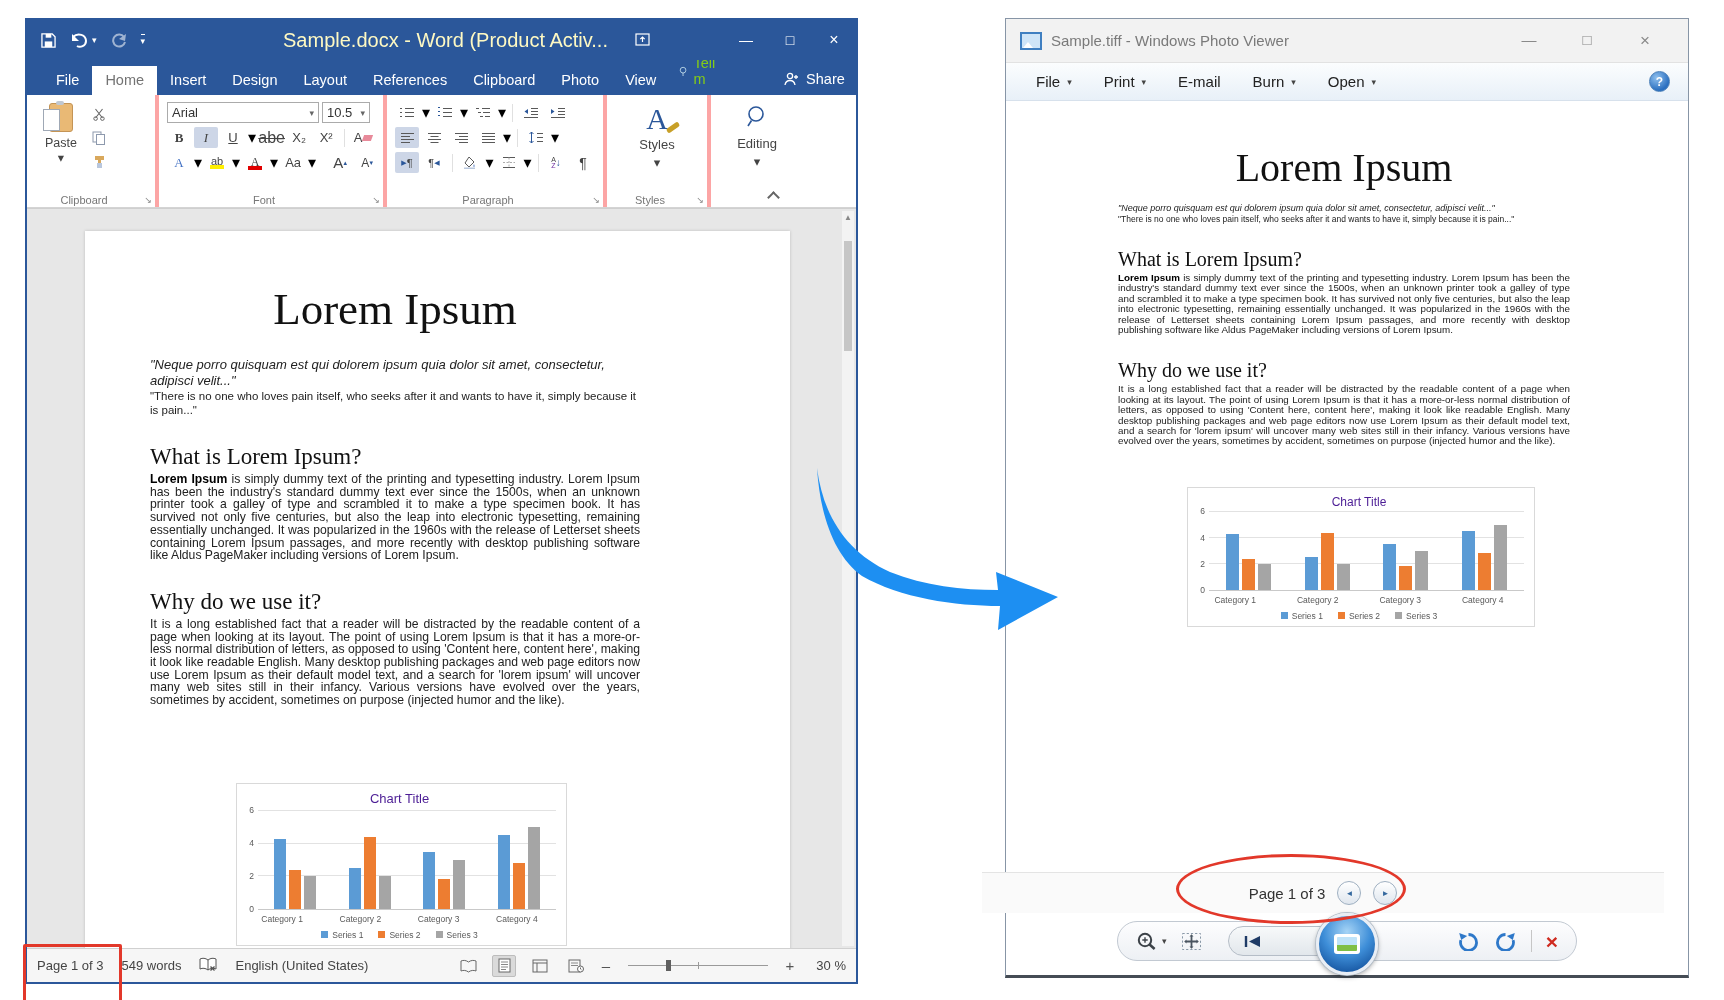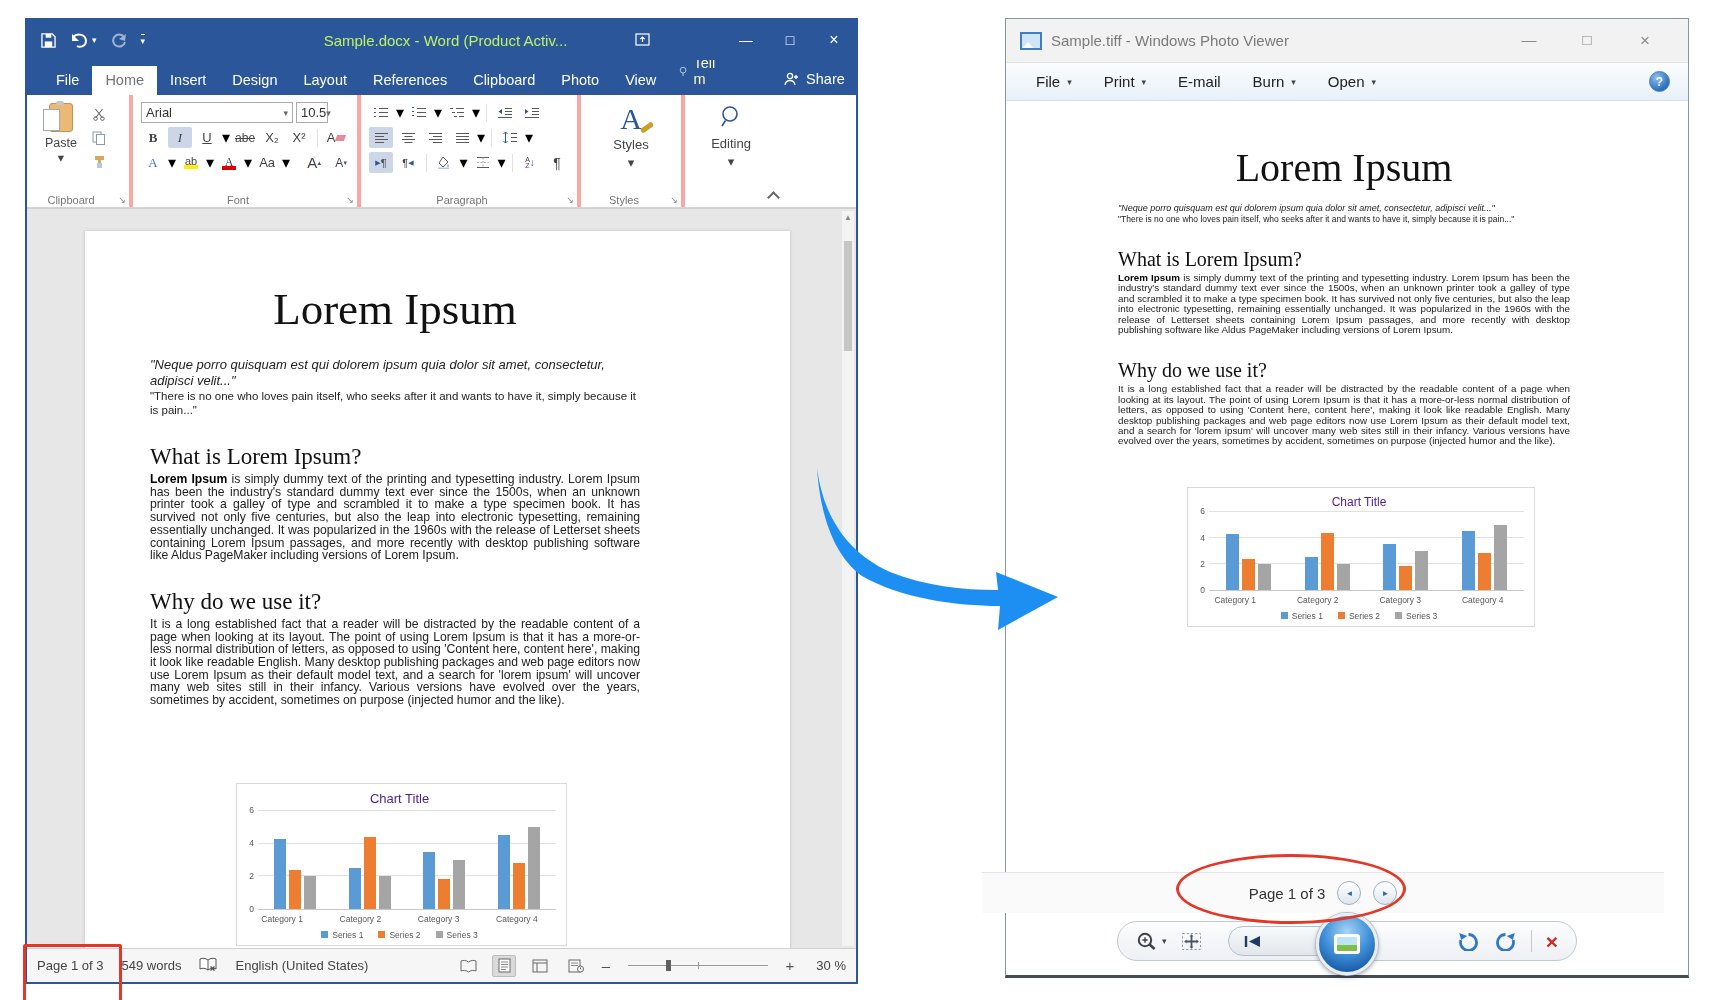--- a/index.html
+++ b/index.html
@@ -6,29 +6,29 @@
   body{width:1724px;height:1000px;position:relative;overflow:hidden;background:#fff;
        font-family:"Liberation Sans","DejaVu Sans",sans-serif;-webkit-font-smoothing:antialiased;}
   
   .word-window{position:absolute;left:25px;top:18px;width:833px;height:966px;border:2px solid #2b579a;
                background:#fff;box-sizing:border-box;display:flex;flex-direction:column;}
   .w-titlebar{height:40px;background:#2b579a;display:flex;align-items:center;position:relative;color:#fff;flex:0 0 auto;}
   .qat{display:flex;align-items:center;gap:14px;padding-left:14px;}
   .qat .qbtn{display:inline-flex;align-items:center;cursor:default;}
   .qat .dim{opacity:.55;}
   .qat-caret{font-size:9px;margin-left:2px;}
-  .w-title{position:absolute;left:8px;right:0;text-align:center;font-size:15px;color:#bef264;pointer-events:none;}
+  .w-title{position:absolute;left:8px;right:0;text-align:center;font-size:20px;color:#fef9c3;pointer-events:none;}
   .w-caption-btns{position:absolute;right:0;top:0;height:100%;display:flex;align-items:center;}
   .cap-btn{width:44px;text-align:center;font-size:14px;color:#fff;}
   .cap-btn.ribopt{margin-right:60px;}
   
   .w-tabs{height:35px;background:#2b579a;display:flex;align-items:flex-end;padding-left:16px;flex:0 0 auto;}
   .wtab{color:#fff;font-size:14.5px;padding:7px 13px 8px;line-height:1;}
   .wtab.active{background:#fff;color:#737373;}
-  .w-tellme{display:flex;align-items:center;gap:6px;color:#fef9c3;font-size:14.5px;padding:7px 10px 8px;}
+  .w-tellme{display:flex;align-items:center;gap:6px;color:#84cc16;font-size:14.5px;padding:7px 10px 8px;}
   .w-share{display:flex;align-items:center;gap:7px;color:#fff;font-size:14.5px;padding:7px 18px 8px;margin-left:36px;}
   .w-tabs .spacer{flex:1;}
   
   .ribbon{height:112px;background:#fff;border-bottom:1px solid #d4d4d4;display:flex;position:relative;flex:0 0 auto;}
   .rgroup{position:relative;border-right:4px solid #fca5a5;padding:5px 8px 17px;box-sizing:border-box;}
   .rgroup-label{position:absolute;bottom:1px;left:0;right:14px;text-align:center;font-size:11px;color:#777;}
   .dlg-launch{position:absolute;right:3px;bottom:2px;font-size:9px;color:#888;}
   .rrow{display:flex;align-items:center;gap:3px;height:25px;}
   .rbtn{display:inline-flex;align-items:center;justify-content:center;min-width:20px;height:21px;color:#444;
         font-size:13px;border-radius:2px;padding:0 2px;}
@@ -38,21 +38,21 @@
   .paste-btn{width:52px;display:flex;flex-direction:column;align-items:center;color:#444;font-size:12.5px;padding-top:3px;}
   .clipboard-icon{width:22px;height:27px;background:#e9b975;border:1px solid #c49455;border-radius:3px;position:relative;margin-bottom:4px;}
   .clipboard-icon::before{content:"";position:absolute;left:-7px;top:5px;width:15px;height:20px;background:#fff;border:1px solid #9fa8b5;}
   .clipboard-icon::after{content:"";position:absolute;left:6px;top:-3px;width:8px;height:4px;background:#c0c8d2;border-radius:2px;}
   .clip-col{display:flex;flex-direction:column;justify-content:flex-start;gap:4px;padding-top:4px;}
   .smallbtn{width:24px;height:20px;display:flex;align-items:center;justify-content:center;}
   
   .g-bold{font-weight:bold;font-family:"Liberation Serif",serif;}
   .g-italic{font-style:italic;font-family:"Liberation Serif",serif;}
   .g-underline{text-decoration:underline;}
-  .g-strike{text-decoration:line-through;font-size:12px;}
+  .g-strike{text-decoration:line-through;font-size:16px;}
   .combo{border:1px solid #ababab;height:21px;display:flex;align-items:center;justify-content:space-between;
          font-size:13px;color:#333;padding:0 4px;box-sizing:border-box;background:#fff;}
   .combo .mini-caret{font-size:9px;color:#666;}
   .colorbar{display:inline-block;width:14px;height:4px;margin-top:-2px;}
   .stack{display:inline-flex;flex-direction:column;align-items:center;line-height:1;}
   
   .bigbtn{display:flex;flex-direction:column;align-items:center;justify-content:center;color:#444;font-size:13px;
           padding:4px 10px 0;gap:3px;}
   .styles-A{font-family:"Liberation Serif",serif;font-size:30px;color:#2b579a;line-height:30px;position:relative;}
   .styles-A::after{content:"";position:absolute;right:-12px;bottom:4px;width:14px;height:5px;background:#c8a028;transform:rotate(-35deg);border-radius:2px;}
@@ -219,21 +219,21 @@
           <circle cx="7" cy="4" r="2.6" fill="none" stroke="#fff" stroke-width="1.3"></circle>
           <path d="M2 13c.5-3 2.5-4.5 5-4.5s4.5 1.5 5 4.5" fill="none" stroke="#fff" stroke-width="1.3"></path>
           <path d="M13 3v4M11 5h4" stroke="#fff" stroke-width="1.3"></path>
         </svg>
       <span>Share</span>
     </div>
   </div>
 
   <div class="ribbon">
 
-    <div class="rgroup" style="width:106px;display:flex;">
+    <div class="rgroup" style="width:132px;display:flex;">
       <div class="paste-btn">
         <span class="clipboard-icon"></span>
         <span>Paste</span>
         <span class="mini-caret">▾</span>
       </div>
       <div class="clip-col">
         <span class="smallbtn">
           <svg width="14" height="14" viewBox="0 0 14 14">
               <path d="M3.5 2l7 9M10.5 2l-7 9" stroke="#666" stroke-width="1.1"></path>
               <circle cx="3.6" cy="11.6" r="1.8" fill="none" stroke="#666"></circle>
@@ -257,21 +257,21 @@
       <div class="rgroup-label">Clipboard</div>
       <div class="dlg-launch">↘</div>
     </div>
 
     <div class="rgroup" style="width:228px;">
       <div class="rrow">
         <div class="combo" style="width:152px;">
           <span>Arial</span>
           <span class="mini-caret">▾</span>
         </div>
-        <div class="combo" style="width:32px;">
+        <div class="combo" style="width:48px;">
           <span>10.5</span>
           <span class="mini-caret">▾</span>
         </div>
       </div>
       <div class="rrow">
         <span class="rbtn g-bold">B</span>
         <span class="rbtn g-italic active">I</span>
         <span class="rbtn g-underline">U</span>
           <span class="mini-caret">▾</span>
         <span class="rbtn g-strike">abe</span>

